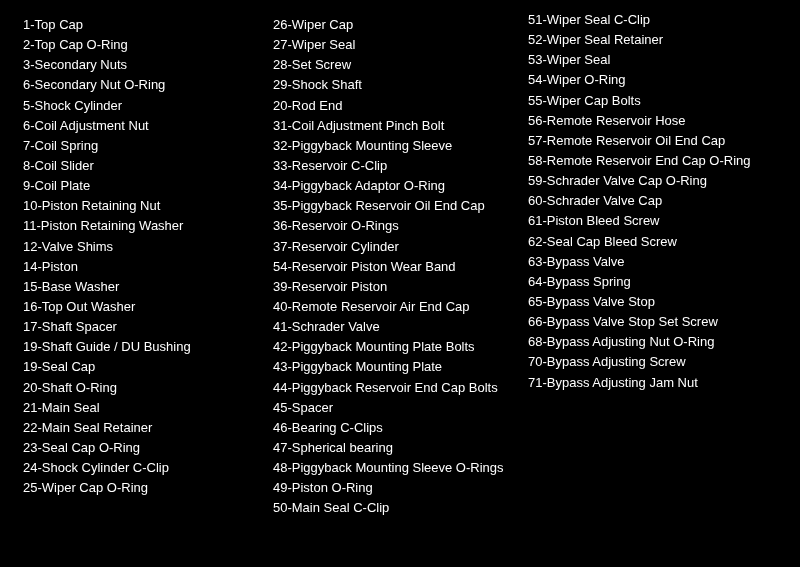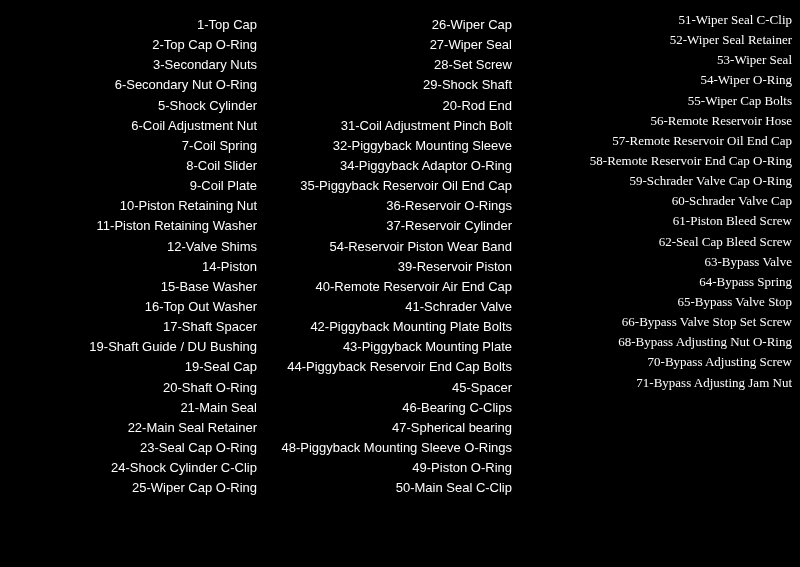--- a/index.html
+++ b/index.html
@@ -9,21 +9,20 @@
       font-family: Arial, sans-serif;
       font-size: 13px;
       width: 800px;
       min-height: 567px;
       padding: 10px 15px;
     }
     .columns-wrapper {
       display: flex;
       gap: 0;
       width: 100%;
-      text-align: right;
     }
     .column {
       padding: 5px 8px;
       line-height: 1.55;
     }
     .col1 { width: 250px; flex-shrink: 0; }
     .col2 { width: 255px; flex-shrink: 0; }
     .col3 { width: 280px; flex-shrink: 0; }
     .item {
       white-space: pre-wrap;
@@ -61,39 +60,40 @@
       <div class="item">25-Wiper Cap O-Ring</div>
     </div>
   <div class="column col2">
   <div class="item">26-Wiper Cap</div>
       <div class="item">27-Wiper Seal</div>
       <div class="item">28-Set Screw</div>
       <div class="item">29-Shock Shaft</div>
       <div class="item">20-Rod End</div>
       <div class="item">31-Coil Adjustment Pinch Bolt</div>
       <div class="item">32-Piggyback Mounting Sleeve</div>
+      <div class="item">33-Reservoir C-Clip</div>
       <div class="item">34-Piggyback Adaptor O-Ring</div>
       <div class="item">35-Piggyback Reservoir Oil End Cap</div>
       <div class="item">36-Reservoir O-Rings</div>
       <div class="item">37-Reservoir Cylinder</div>
       <div class="item">54-Reservoir Piston Wear Band</div>
       <div class="item">39-Reservoir Piston</div>
       <div class="item">40-Remote Reservoir Air End Cap</div>
       <div class="item">41-Schrader Valve</div>
       <div class="item">42-Piggyback Mounting Plate Bolts</div>
       <div class="item">43-Piggyback Mounting Plate</div>
       <div class="item">44-Piggyback Reservoir End Cap Bolts</div>
       <div class="item">45-Spacer</div>
       <div class="item">46-Bearing C-Clips</div>
       <div class="item">47-Spherical bearing</div>
       <div class="item">48-Piggyback Mounting Sleeve O-Rings</div>
       <div class="item">49-Piston O-Ring</div>
       <div class="item">50-Main Seal C-Clip</div>
     </div>
-  <div class="column col3" style="padding-top: 0px; font-family: Liberation Serif, serif;">
+  <div class="column col3" style="padding-top: 0px;">
   <div class="item">51-Wiper Seal C-Clip</div>
       <div class="item">52-Wiper Seal Retainer</div>
       <div class="item">53-Wiper Seal</div>
       <div class="item">54-Wiper O-Ring</div>
       <div class="item">55-Wiper Cap Bolts</div>
       <div class="item">56-Remote Reservoir Hose</div>
       <div class="item">57-Remote Reservoir Oil End Cap</div>
       <div class="item">58-Remote Reservoir End Cap O-Ring</div>
       <div class="item">59-Schrader Valve Cap O-Ring</div>
       <div class="item">60-Schrader Valve Cap</div>

